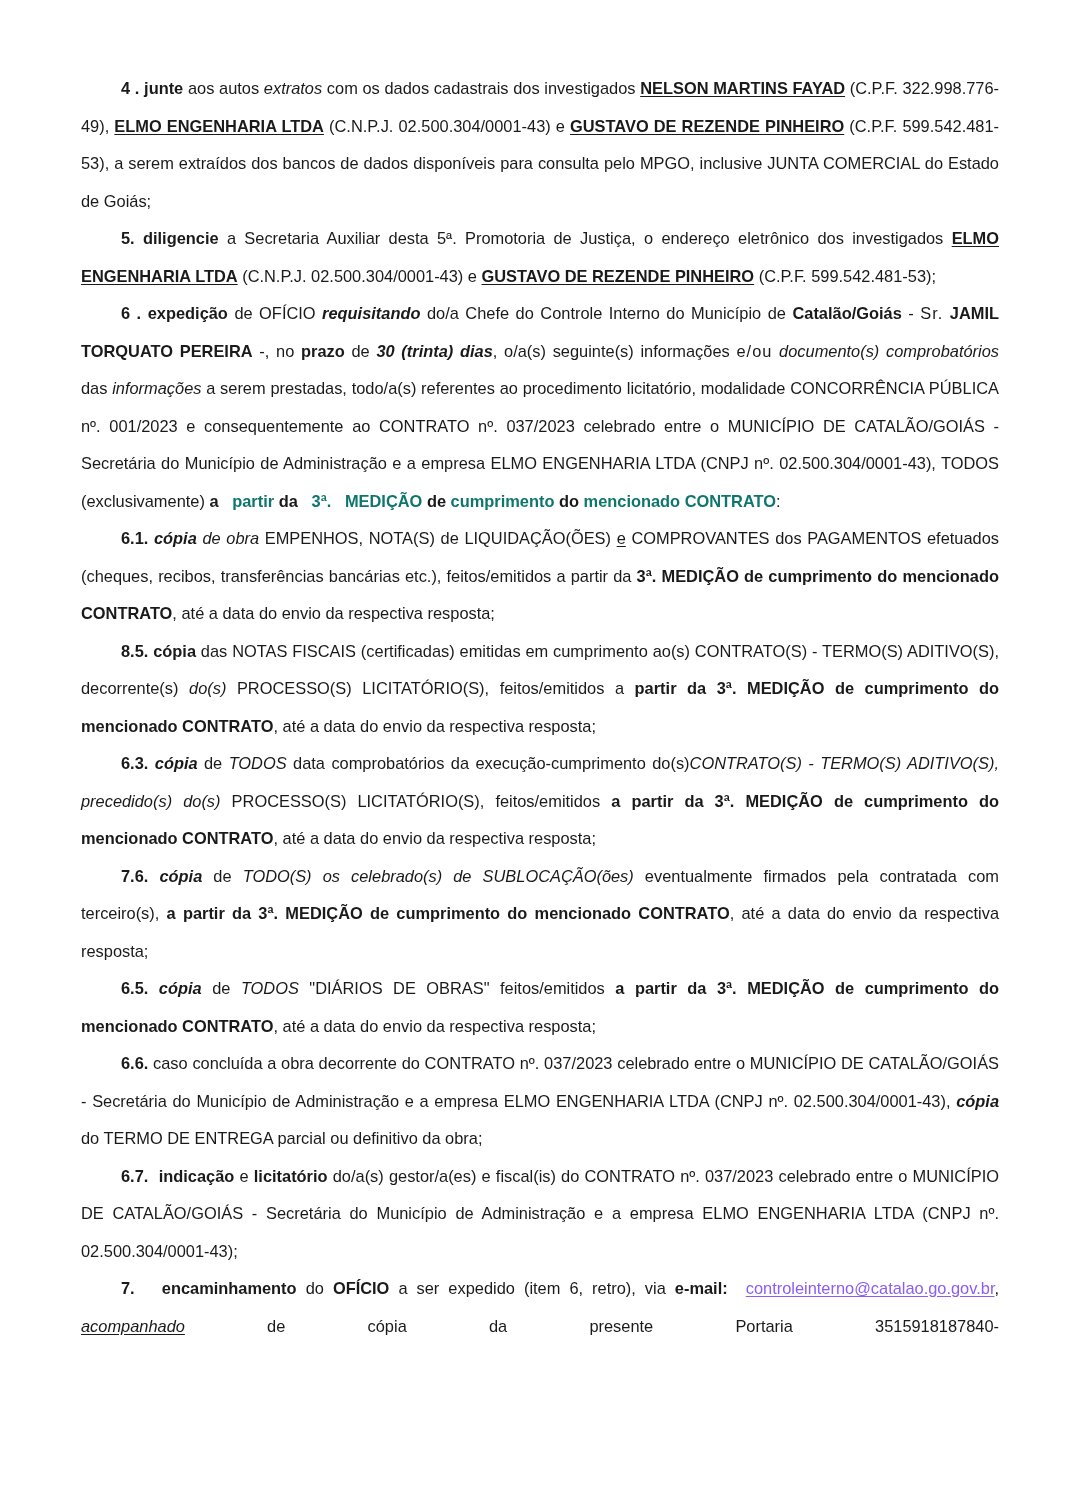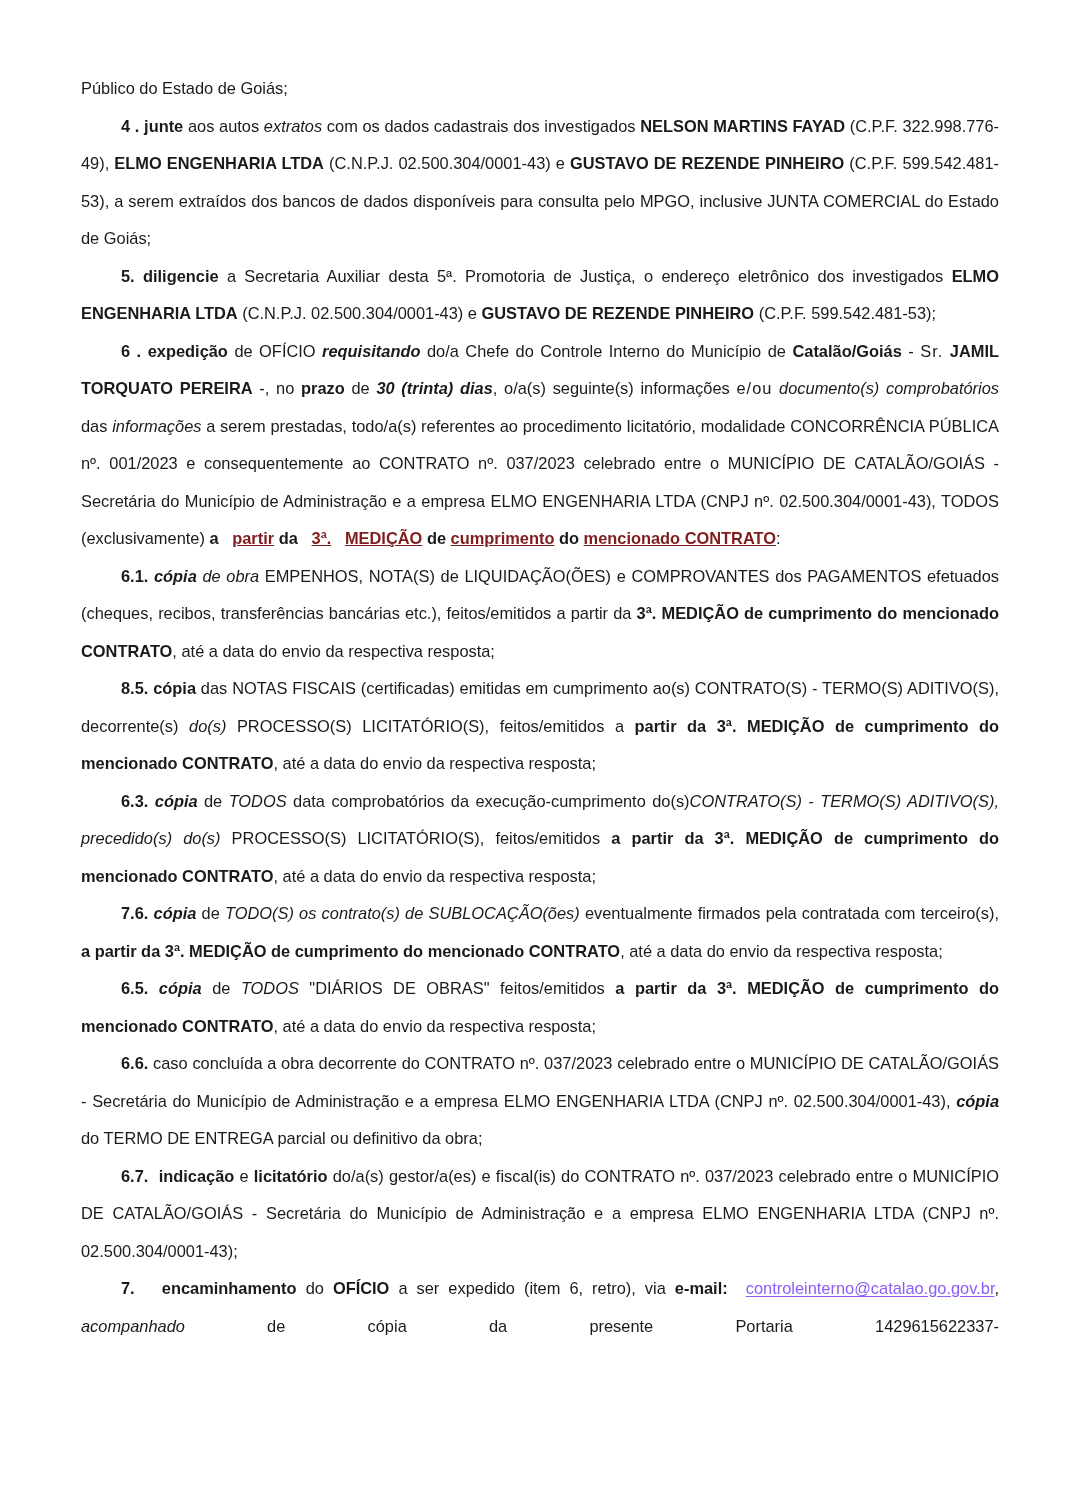--- a/index.html
+++ b/index.html
@@ -6,34 +6,31 @@
   body { width: 1080px; height: 1490px; overflow: hidden; position: relative; }
   .page {
     position: absolute; left: 81px; top: 70px; width: 918px;
     font-family: "Liberation Sans", sans-serif;
     font-size: 16.4px; color: #1a1a1a;
     line-height: 37.5px;
   }
   .p { margin: 0; text-align: justify; }
   .ind { text-indent: 40px; }
   b { font-weight: bold; }
-  .u { text-underline-offset: 2px; }
-  .red { color: #7f1d1d; text-decoration: underline; }
+  .u { text-decoration: underline; text-underline-offset: 2px; }
+  .red { color: #0f766e; }
   .link { color: #8b5cf6; text-decoration: underline; text-underline-offset: 2px; }
   .sp { letter-spacing: 1px; }
   .last { text-align-last: justify; }
 </style>
 </head>
 <body>
 
 <div class="page">
 
-  <p class="p">
-    <span>Público do Estado de Goiás;</span>
-  </p>
 
   <p class="p ind">
     <b>4 .</b>
     <b>junte</b><span> aos  autos </span><i>extratos</i><span> com  os  dados  cadastrais  dos investigados </span><b class="u">NELSON MARTINS FAYAD</b><span>  (C.P.F. 322.998.776-49), </span><b class="u">ELMO ENGENHARIA LTDA</b><span> (C.N.P.J. 02.500.304/0001-43) e </span><b class="u">GUSTAVO DE REZENDE PINHEIRO</b><span> (C.P.F. 599.542.481-53), a serem extraídos dos bancos de dados disponíveis para consulta pelo MPGO, inclusive JUNTA COMERCIAL do Estado de Goiás;</span>
   </p>
 
   <p class="p ind">
     <b>5.</b>
     <b>diligencie</b><span> a Secretaria Auxiliar desta 5ª. Promotoria de Justiça, o endereço eletrônico dos investigados </span><b class="u">ELMO ENGENHARIA LTDA</b><span> (C.N.P.J. 02.500.304/0001-43) e </span><b class="u">GUSTAVO DE REZENDE PINHEIRO</b><span> (C.P.F. 599.542.481-53);</span>
   </p>
@@ -53,37 +50,37 @@
     <b>cópia</b><span> das  NOTAS  FISCAIS (certificadas)  emitidas  em  cumprimento  ao(s)  CONTRATO(S) - TERMO(S) ADITIVO(S),   decorrente(s) </span><i>do(s)</i><span> PROCESSO(S)  LICITATÓRIO(S),  feitos/emitidos  a  </span><b>partir  da  3ª.  MEDIÇÃO  de cumprimento do mencionado CONTRATO</b><span>, até a data do envio da respectiva resposta;</span>
   </p>
 
   <p class="p ind">
     <b>6.3.</b>
     <b><i>cópia</i></b><span>   de   </span><i>TODOS</i><span>   data  comprobatórios   da   execução-cumprimento  do(s)</span><i>CONTRATO(S) - TERMO(S) ADITIVO(S),  precedido(s)  do(s)</i><span>  PROCESSO(S)  LICITATÓRIO(S),    feitos/emitidos </span><b>a  partir  da  3ª.  MEDIÇÃO  de cumprimento do mencionado CONTRATO</b><span>, até a data do envio da respectiva resposta;</span>
   </p>
 
   <p class="p ind">
     <b>7.6.</b>
-    <b><i>cópia</i></b><span>    de   </span><i>TODO(S)  os contrato(s) de    SUBLOCAÇÃO(ões)</i><span>   eventualmente firmados pela contratada com  terceiro(s), </span><b>a  partir  da  3ª.  MEDIÇÃO  de  cumprimento  do  mencionado  CONTRATO</b><span>,  até  a  data  do  envio  da respectiva resposta;</span>
+    <b><i>cópia</i></b><span>    de   </span><i>TODO(S)  os celebrado(s) de    SUBLOCAÇÃO(ões)</i><span>   eventualmente firmados pela contratada com  terceiro(s), </span><b>a  partir  da  3ª.  MEDIÇÃO  de  cumprimento  do  mencionado  CONTRATO</b><span>,  até  a  data  do  envio  da respectiva resposta;</span>
   </p>
 
   <p class="p ind">
     <b>6.5.</b>
     <b><i>cópia</i></b><span>   de   </span><i>TODOS</i><span>  "DIÁRIOS DE OBRAS" feitos/emitidos </span><b>a partir da 3ª. MEDIÇÃO de cumprimento do mencionado CONTRATO</b><span>, até a data do envio da respectiva resposta;</span>
   </p>
 
   <p class="p ind">
     <b>6.6.</b>
     <span>  caso  concluída  a  obra  decorrente  do  CONTRATO  nº.  037/2023  celebrado  entre  o  MUNICÍPIO  DE CATALÃO/GOIÁS - Secretária do Município de Administração e a empresa ELMO ENGENHARIA LTDA (CNPJ nº. 02.500.304/0001-43), </span><b><i>cópia</i></b><span> do TERMO DE ENTREGA parcial ou definitivo da obra;</span>
   </p>
 
   <p class="p ind">
     <b>6.7.</b>&nbsp;
     <b>indicação</b><span> e </span><b>licitatório</b><span> do/a(s) gestor/a(es) e fiscal(is) do CONTRATO nº. 037/2023 celebrado entre o MUNICÍPIO DE CATALÃO/GOIÁS  - Secretária do Município de Administração e a empresa ELMO ENGENHARIA LTDA (CNPJ nº. 02.500.304/0001-43);</span>
   </p>
 
   <p class="p ind last">
     <b>7.</b>&nbsp;&nbsp;
     <b>encaminhamento</b><span>   do </span><b>OFÍCIO</b><span>   a          ser          expedido          (item  6,  retro),         via </span><b>e-mail:</b>
-    &nbsp;<a class="link">controleinterno@catalao.go.gov.br</a><span>,    </span><i class="u">acompanhado</i><span>    de     cópia    da    presente  Portaria  1429615622337-</span>
+    &nbsp;<a class="link">controleinterno@catalao.go.gov.br</a><span>,    </span><i class="u">acompanhado</i><span>    de     cópia    da    presente  Portaria  3515918187840-</span>
   </p>
 
 </div>
 
 </body></html>

